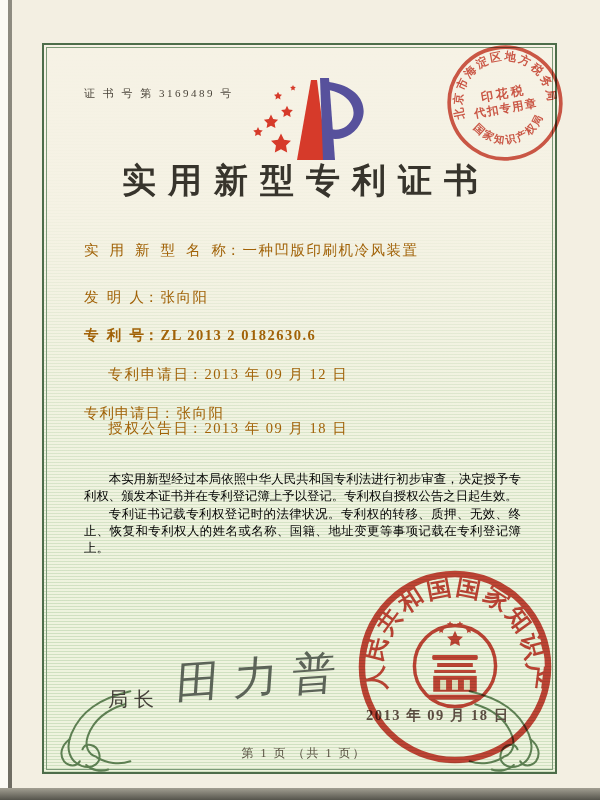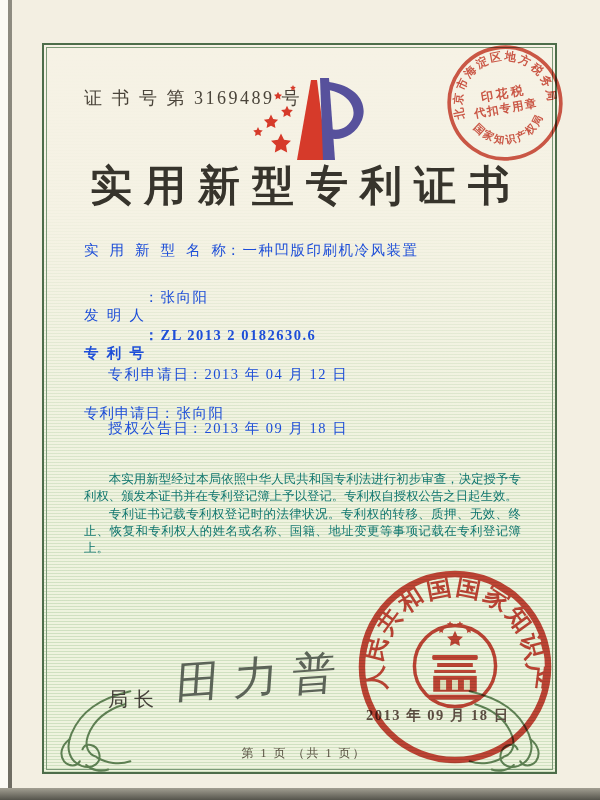--- a/index.html
+++ b/index.html
@@ -22,41 +22,41 @@
     position:absolute;left:42px;top:43px;width:511px;height:727px;
     border:2px solid #4d6d4a;
     background:
       linear-gradient(180deg, rgba(246,242,229,1) 0%, rgba(246,242,229,.9) 22%,
                       rgba(246,242,229,.35) 48%, rgba(243,245,225,0) 80%),
       repeating-linear-gradient(180deg,#cfe0c0 0 1px,#eef3de 1px 3px);
     z-index:1;
   }
   .frame-inner{position:absolute;inset:2px;border:1px solid #7d9a78;}
 
-  .cert-no{position:absolute;left:84px;top:86px;font-size:18px;letter-spacing:2.5px;
+  .cert-no{position:absolute;left:84px;top:86px;font-size:11px;letter-spacing:2.5px;
     color:#4a443a;z-index:3;}
 
   .logo{position:absolute;left:234px;top:74px;width:132px;height:92px;z-index:3;}
 
   .title{position:absolute;left:0;top:158px;width:100%;text-align:center;
-    font-size:42px;font-weight:600;color:#37342c;letter-spacing:12px;padding-left:12px;
+    font-size:34px;font-weight:600;color:#37342c;letter-spacing:12px;padding-left:12px;
     box-sizing:border-box;z-index:3;}
 
   .fields{position:absolute;left:0;top:0;width:100%;z-index:3;}
-  .frow{position:absolute;left:84px;white-space:nowrap;font-size:14.5px;color:#1d4ed8;}
+  .frow{position:absolute;left:84px;white-space:nowrap;font-size:14.5px;color:#a16207;}
   .flabel{display:inline-block;text-align:justify;text-align-last:justify;vertical-align:top;}
-  .lb-a{width:142px;} .lb-b{width:60px;margin-top:18px;} .lb-c{width:76px;} .lb-d{width:80px;margin-left:24px;}
+  .lb-a{width:142px;} .lb-b{width:60px;} .lb-c{width:76px;} .lb-d{width:80px;margin-left:24px;}
   .fcolon{display:inline-block;margin-right:2px;}
   .fvalue{letter-spacing:1.5px;}
   .frow:nth-of-type(1){top:241px;} .frow:nth-of-type(2){top:288px;}
   .frow:nth-of-type(3){top:326px;font-weight:bold;} .frow:nth-of-type(4){top:365px;}
   .frow:nth-of-type(5){top:404px;} .frow:nth-of-type(6){top:419px;}
 
   .bodytext{position:absolute;left:84px;top:471px;width:437px;z-index:3;
-    font-size:12.4px;line-height:17.3px;color:#0f766e;text-align:justify;}
+    font-size:12.4px;line-height:17.3px;color:#000000;text-align:justify;}
   .bodytext p{margin:0;text-indent:2em;}
 
   .sig-label{position:absolute;left:108px;top:686px;font-size:20px;letter-spacing:6px;
     color:#45413a;z-index:3;}
   .sig-name{position:absolute;left:176px;top:648px;font-size:44px;color:#3f473e;
     letter-spacing:14px;transform:rotate(-4deg) skewX(-8deg);opacity:.82;z-index:3;
     font-weight:400;}
 
   .ornament{position:absolute;width:92px;height:92px;z-index:2;}
   .orn-left{left:42px;top:684px;}
@@ -144,21 +144,21 @@
     <div class="frow">
       <span class="flabel lb-a">实用新型名称</span><span class="fcolon">：</span><span class="fvalue">一种凹版印刷机冷风装置</span>
     </div>
     <div class="frow">
       <span class="flabel lb-b">发明人</span><span class="fcolon">：</span><span class="fvalue">张向阳</span>
     </div>
     <div class="frow">
       <span class="flabel lb-b">专利号</span><span class="fcolon">：</span><span class="fvalue">ZL 2013 2 0182630.6</span>
     </div>
     <div class="frow">
-      <span class="flabel lb-d">专利申请日</span><span class="fcolon">：</span><span class="fvalue">2013 年 04 月 12 日</span>
+      <span class="flabel lb-d">专利申请日</span><span class="fcolon">：</span><span class="fvalue">2013 年 09 月 12 日</span>
     </div>
     <div class="frow">
       <span class="flabel lb-c">专利申请日</span><span class="fcolon">：</span><span class="fvalue">张向阳</span>
     </div>
     <div class="frow">
       <span class="flabel lb-d">授权公告日</span><span class="fcolon">：</span><span class="fvalue">2013 年 09 月 18 日</span>
     </div>
   </div>
 
   <div class="bodytext">

